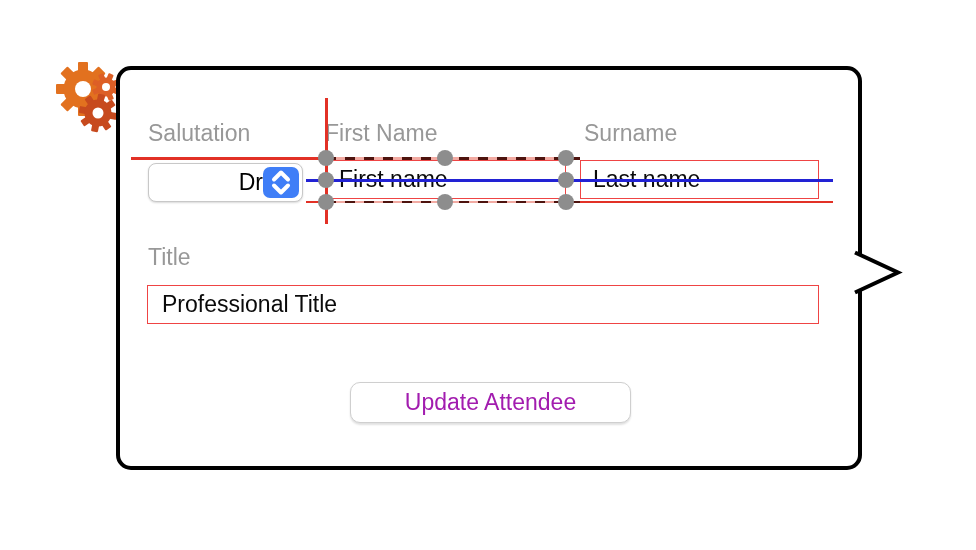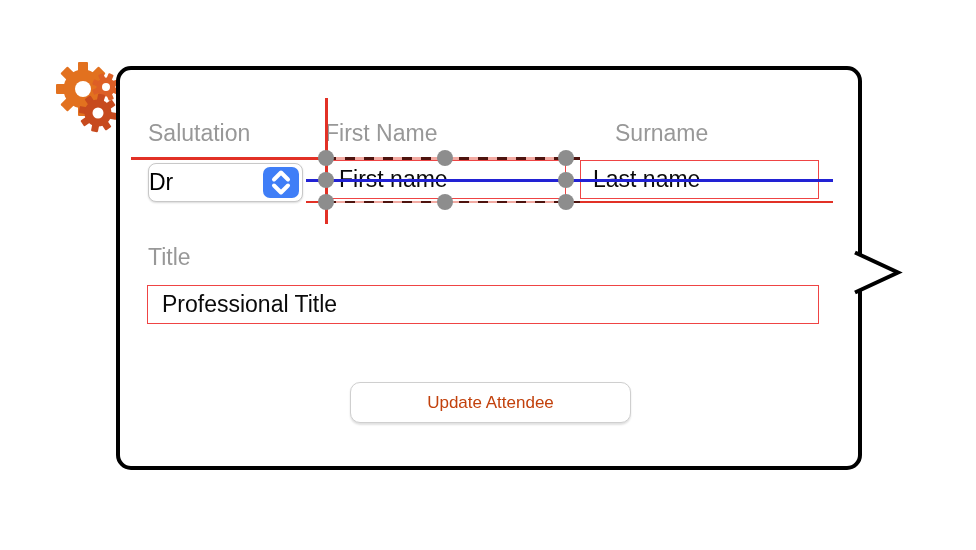--- a/index.html
+++ b/index.html
@@ -17,51 +17,51 @@
   
   .gears { position:absolute; left:52px; top:60px; z-index:0; }
 
   
   .field-label {
     position:absolute; font-size:23px; color:var(--label,#989898);
     line-height:26px; z-index:2; white-space:nowrap;
   }
   .lbl-salutation { left:148px; top:120px; }
   .lbl-firstname  { left:325px; top:120px; }
-  .lbl-surname    { left:615px; top:120px; }
+  .lbl-surname    { left:584px; top:120px; }
   .lbl-title      { left:148px; top:244px; }
 
   
   .popup {
     position:absolute; left:148px; top:163px; width:155px; height:39px;
     background:#fff; border:1px solid #c8c8c8; border-radius:8px;
     box-shadow:0 1px 2px rgba(0,0,0,.15); z-index:2;
   }
   .popup-value {
     position:absolute; left:0; top:0; width:114px; height:37px;
-    text-align:left; line-height:37px; font-size:23px; color:#000;
+    text-align:right; line-height:37px; font-size:23px; color:#000;
   }
   .stepper {
     position:absolute; right:3px; top:3px; width:36px; height:31px;
     border-radius:7px; background:var(--stepper,#3f7ef7);
   }
   .textfield {
     position:absolute; height:39px; background:#fff; border:1px solid #ef4444;
     font-size:23px; color:#0a0a0a; line-height:37px; white-space:nowrap; overflow:hidden;
     z-index:2;
   }
   .tf-first { left:326px; top:160px; width:240px; padding-left:12px; }
   .tf-last  { left:580px; top:160px; width:239px; padding-left:12px; }
   .tf-title { left:147px; top:285px; width:672px; padding-left:14px; }
 
   .update-btn {
     position:absolute; left:350px; top:382px; width:281px; height:41px;
     background:#fff; border:1px solid #cfcfcf; border-radius:10px;
     box-shadow:0 1.5px 2px rgba(0,0,0,.12);
-    font-size:17px; color:#c2410c; text-align:center; line-height:39px; z-index:2;
+    font-size:23px; color:#a21caf; text-align:center; line-height:39px; z-index:2;
     font-family:inherit;
   }
 
   
   .guide { position:absolute; background:var(--guide,#e23126); z-index:3; }
   .guide-v      { left:325px; top:98px;    width:2.5px; height:126px; }
   .guide-h-top  { left:131px; top:157px;   width:449px; height:2.5px; }
   .guide-h-bot  { left:306px; top:200.5px; width:527px; height:2.5px; }
   .baseline     { position:absolute; left:306px; top:179px; width:527px; height:2.5px;
                   background:var(--baseline,#2222d4); z-index:3; }

